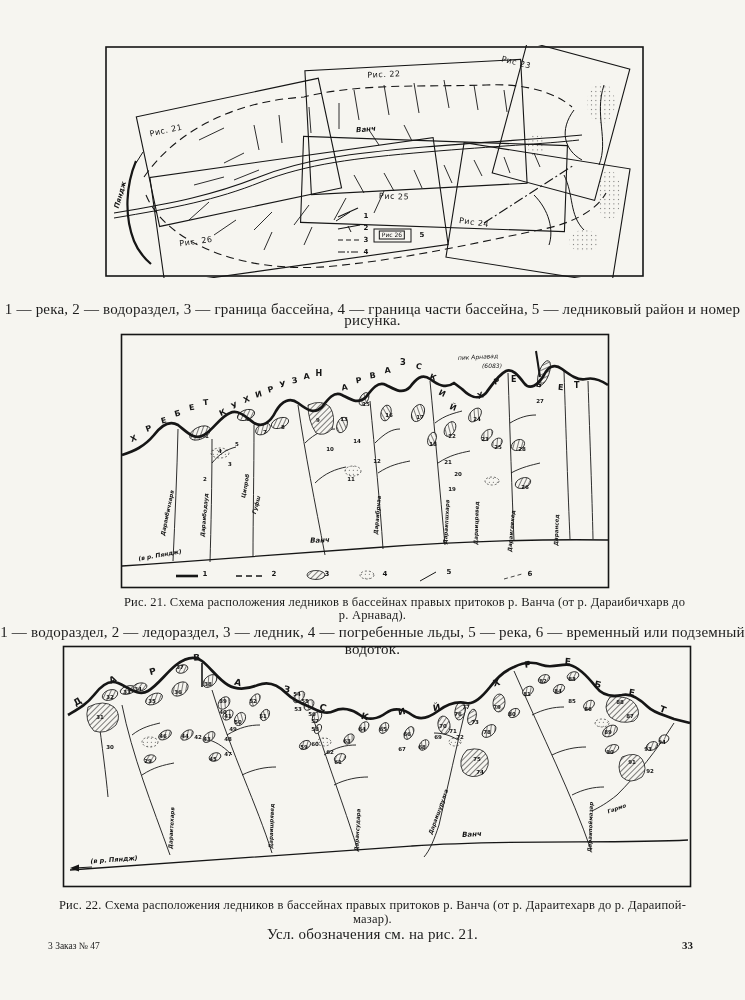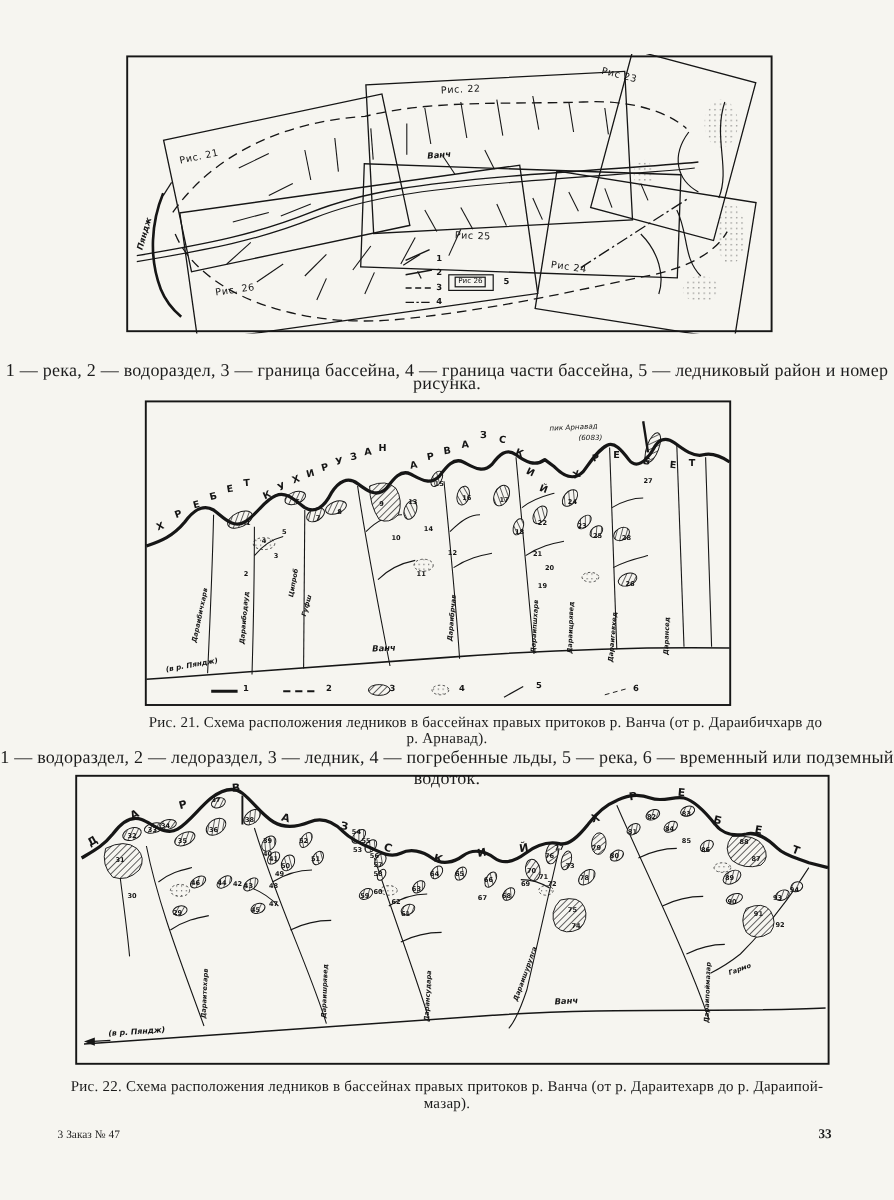--- a/index.html
+++ b/index.html
@@ -499,17 +499,18 @@
         <span class="lbl num" style="left: 548px; top: 108px; font-size: 5.5px; transform: translate(-50%, -50%) rotate(0deg);">90</span>
         <span class="lbl num" style="left: 570px; top: 118px; font-size: 5.5px; transform: translate(-50%, -50%) rotate(0deg);">91</span>
         <span class="lbl num" style="left: 588px; top: 127px; font-size: 5.5px; transform: translate(-50%, -50%) rotate(0deg);">92</span>
         <span class="lbl num" style="left: 586px; top: 105px; font-size: 5.5px; transform: translate(-50%, -50%) rotate(0deg);">93</span>
         <span class="lbl num" style="left: 600px; top: 98px; font-size: 5.5px; transform: translate(-50%, -50%) rotate(0deg);">94</span>
       </div>
   </div>
 
   <div class="cap" style="top:898px;">Рис. 22. Схема расположения ледников в бассейнах правых притоков р. Ванча (от р. Дараитехарв до р. Дараипой-</div>
   <div class="cap" style="top:912px;">мазар).</div>
+  <div class="leg" style="top:926px;">Усл. обозначения см. на рис. 21.</div>
 
   <div class="foot" style="left:48px; top:941px;">3 Заказ № 47</div>
   <div class="foot foot-r" style="right:52px; top:939px; position:absolute;">33</div>
 
 </div>
 
 </body></html>

